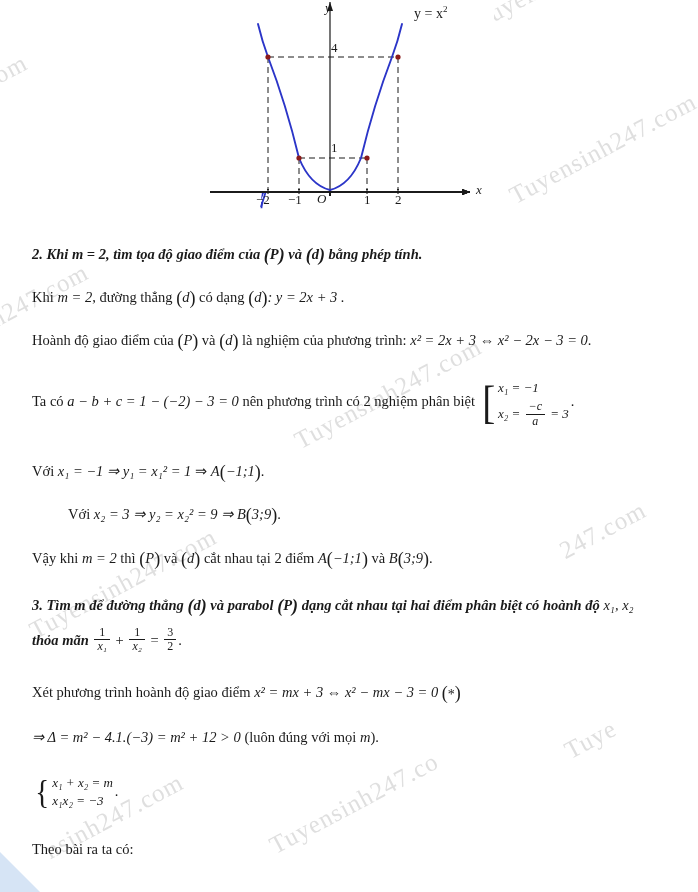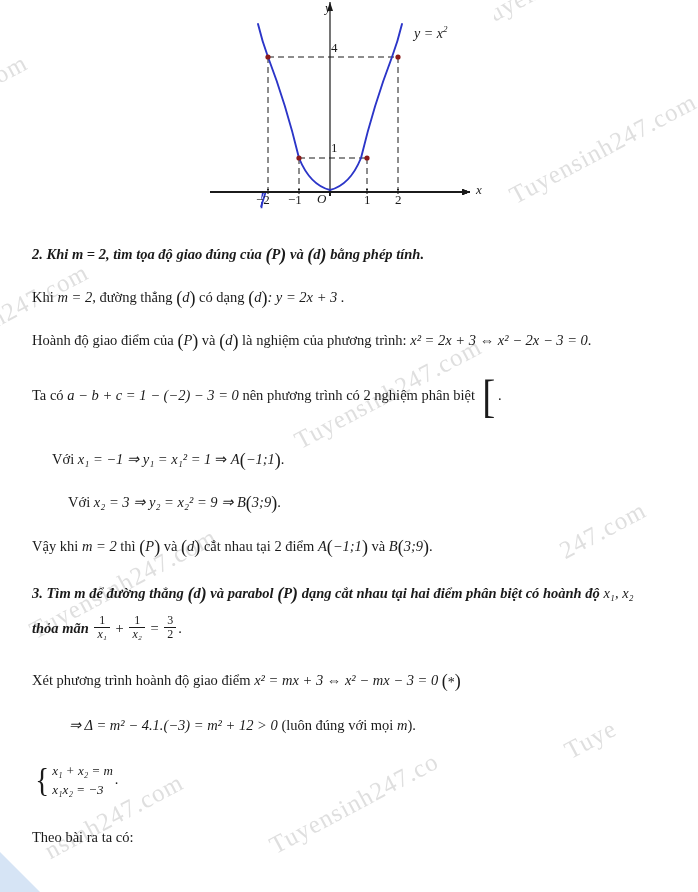--- a/index.html
+++ b/index.html
@@ -313,30 +313,30 @@
   
   <div style="position:absolute;left:256px;top:192px;font-size:13px;">−2</div>
   <div style="position:absolute;left:288px;top:192px;font-size:13px;">−1</div>
   <div style="position:absolute;left:364px;top:192px;font-size:13px;">1</div>
   <div style="position:absolute;left:395px;top:192px;font-size:13px;">2</div>
   <div style="position:absolute;left:317px;top:191px;font-size:13px;font-style:italic;">O</div>
   <div style="position:absolute;left:331px;top:140px;font-size:13px;">1</div>
   <div style="position:absolute;left:331px;top:40px;font-size:13px;">4</div>
   <div style="position:absolute;left:325px;top:0px;font-size:13px;font-style:italic;">y</div>
   <div style="position:absolute;left:476px;top:182px;font-size:13px;font-style:italic;">x</div>
-  <div style="position:absolute;left:414px;top:24px;font-size:14px;font-style:italic;">
+  <div style="position:absolute;left:414px;top:4px;font-size:14px;">
     <span>y = x</span><sup style="font-size:9px;vertical-align:6px;">2</sup>
   </div>
 </div>
 
 <div class="content">
 
   <p class="line bold-italic">
     <span>2. Khi</span>
-    <span class="mi">m = 2</span><span>, tìm tọa độ giao đúng của</span>
+    <span class="mi">m = 2</span><span>, tìm tọa độ giao điểm của</span>
     <span class="paren">(</span><span class="mi">P</span><span class="paren">)</span>
     <span>và</span>
     <span class="paren">(</span><span class="mi">d</span><span class="paren">)</span>
     <span>bằng phép tính.</span>
   </p>
 
   <p class="line" style="padding-top:14px;">
     <span>Khi</span>
     <span class="mi">m = 2</span><span>, đường thẳng</span>
     <span class="paren">(</span><span class="mi">d</span><span class="paren">)</span>
@@ -354,24 +354,35 @@
     <span>⇔</span>
     <span class="mi">x² − 2x − 3 = 0</span><span>.</span>
   </p>
 
   <p class="line tall-line" style="padding-top:18px;padding-bottom:16px;">
     <span>Ta có</span>
     <span class="mi">a − b + c = 1 − (−2) − 3 = 0</span>
     <span>nên phương trình có 2 nghiệm phân biệt</span>
     <span class="cases">
       <span class="delim tall">[</span>
+      <span class="rows tall">
+        <span class="mi">x₁ = −1</span>
+        <span>
+          <span class="mi">x₂ =</span>
+          <span class="frac">
+            <span class="t mi">−c</span>
+            <span class="b mi">a</span>
+          </span>
+          <span class="mi">= 3</span>
+        </span>
+      </span>
     </span><span>.</span>
   </p>
 
-  <p class="line" style="padding-top:15px;margin-left:20px;">
+  <p class="line" style="padding-top:15px;">
     <span>Với</span>
     <span class="mi">x₁ = −1 ⇒ y₁ = x₁² = 1</span>
     <span>⇒</span>
     <span class="mi">A</span><span class="paren">(</span><span class="mi">−1;1</span><span class="paren">)</span><span>.</span>
   </p>
 
   <p class="line" style="padding-top:15px;margin-left:36px;">
     <span>Với</span>
     <span class="mi">x₂ = 3 ⇒ y₂ = x₂² = 9 ⇒</span>
     <span class="mi">B</span><span class="paren">(</span><span class="mi">3;9</span><span class="paren">)</span><span>.</span>
@@ -420,21 +431,21 @@
 
   <p class="line" style="padding-top:17px;">
     <span>Xét phương trình hoành độ giao điểm</span>
     <span class="mi">x² = mx + 3</span>
     <span>⇔</span>
     <span class="mi">x² − mx − 3 = 0</span>
     <span class="paren">(<span style="font-size:14px;">*</span>)</span>
   </p>
 
 
-  <p class="line" style="padding-top:16px;margin-left:37px;">
+  <p class="line" style="padding-top:16px;">
     <span class="mi">⇒ Δ = m² − 4.1.(−3) = m² + 12 &gt; 0</span>
     <span>(luôn đúng với mọi</span>
     <span class="mi">m</span><span>).</span>
   </p>
 
   <p class="line" style="padding-top:18px;padding-bottom:14px;">
     <span class="cases">
       <span class="delim">{</span>
       <span class="rows">
         <span class="mi">x₁ + x₂ = m</span>

